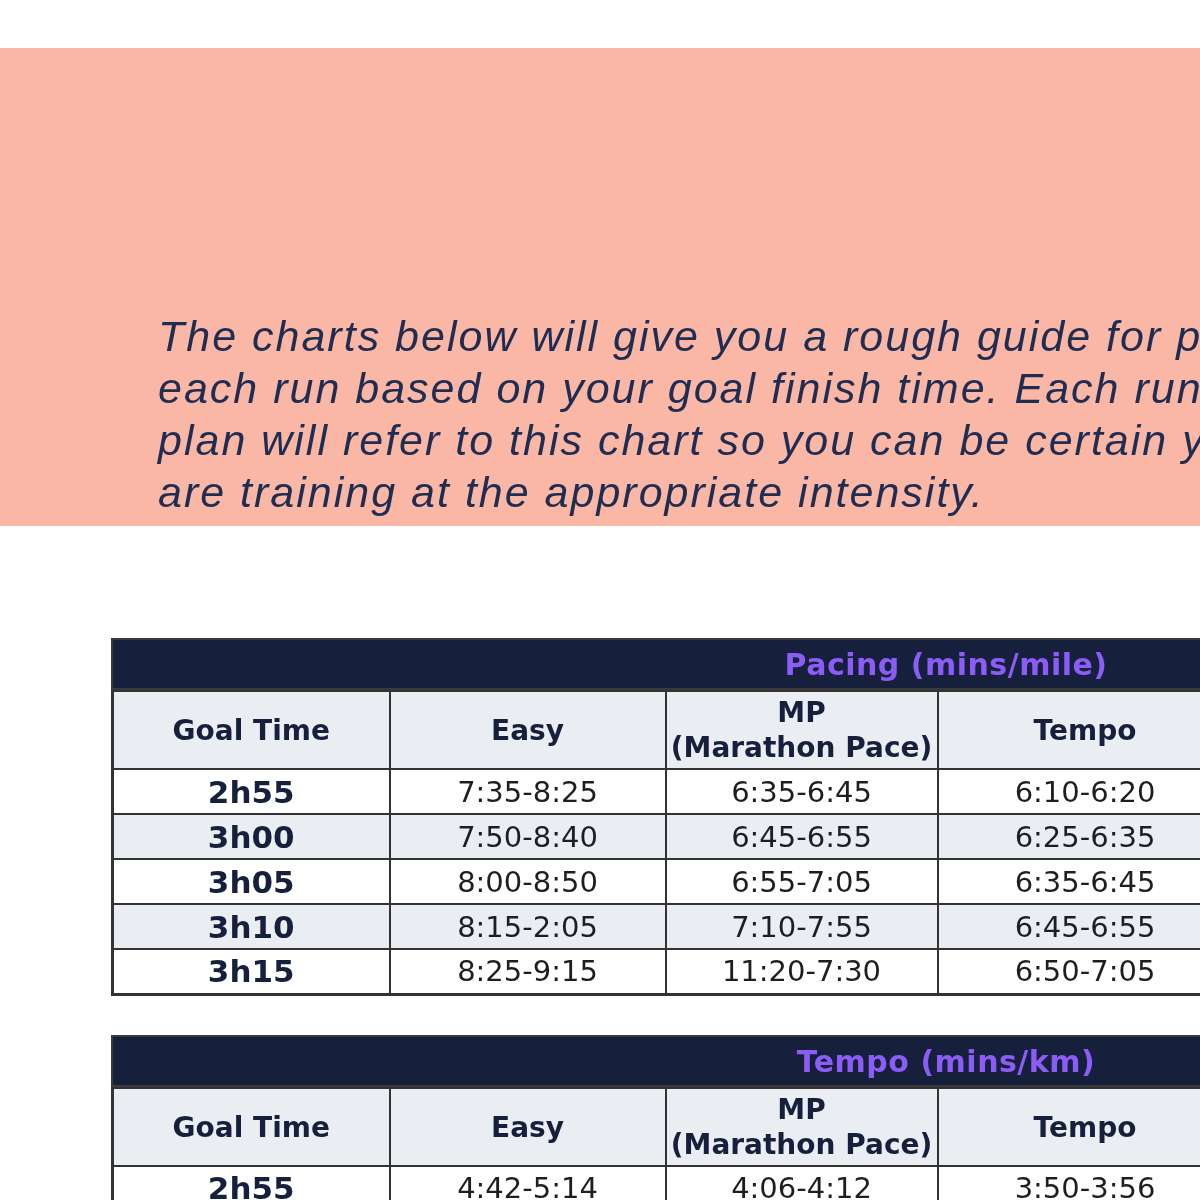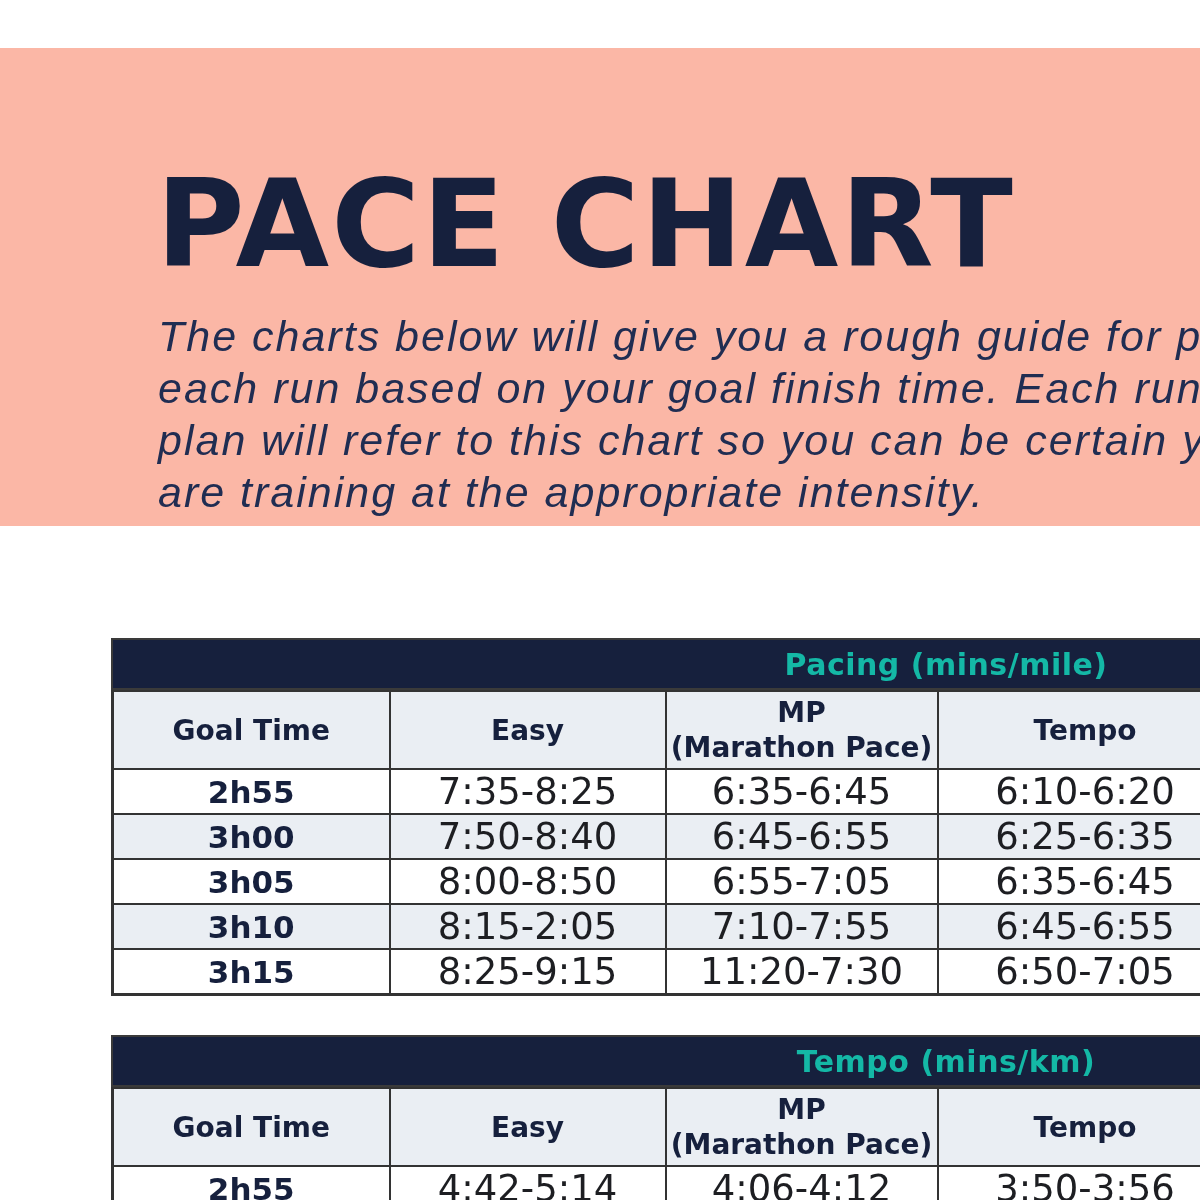--- a/index.html
+++ b/index.html
@@ -27,48 +27,47 @@
   
   .tbl-wrap { position:absolute; left:111px; }
   .tbl-wrap.first  { top:638px; }
   .tbl-wrap.second { top:1035px; }
   .band {
     box-sizing:border-box; width:1654px; height:52px;
     background:#16203D; border:2px solid #3a3a3a;
     display:flex; align-items:center; justify-content:center;
   }
   .band-label {
-    color:#14b8a6; font-weight:700; font-size:30px; letter-spacing:0.5px;margin-left:16px;
+    color:#8b5cf6; font-weight:700; font-size:30px; letter-spacing:0.5px;margin-left:16px;
   }
   table.pace {
     border-collapse:collapse; table-layout:fixed; width:1120px;
     background:#ffffff;
   }
   table.pace th, table.pace td {
     border:2px solid #333333; text-align:center; vertical-align:middle;
     padding:0;
   }
   table.pace { border-left:3px solid #333333; border-bottom:3px solid #333333; }
   table.pace thead tr { height:78px; }
   table.pace thead th {
     background:#EAEEF3; color:#16203D; font-weight:700; font-size:28px;
     line-height:1.25; white-space:pre-line;
   }
   table.pace tbody tr { height:45px; }
   table.pace tbody tr.alt { background:#EAEEF3; }
-  table.pace tbody td { color:#1D1E22; font-size:37px; font-weight:400; }
+  table.pace tbody td { color:#1D1E22; font-size:29px; font-weight:400; }
   table.pace tbody td.goal { color:#16203D; font-weight:700; font-size:31px; }
 </style>
 </head>
 <body>
 
 <div class="page">
 
   <div class="hero">
-    <div class="page-title">PACE CHART</div>
     <div class="intro">
       <div>The charts below will give you a rough guide for pacing</div>
       <div>each run based on your goal finish time. Each run in the</div>
       <div>plan will refer to this chart so you can be certain you</div>
       <div>are training at the appropriate intensity.</div>
     </div>
   </div>
 
   <div class="tbl-wrap first">
     <div class="band">

